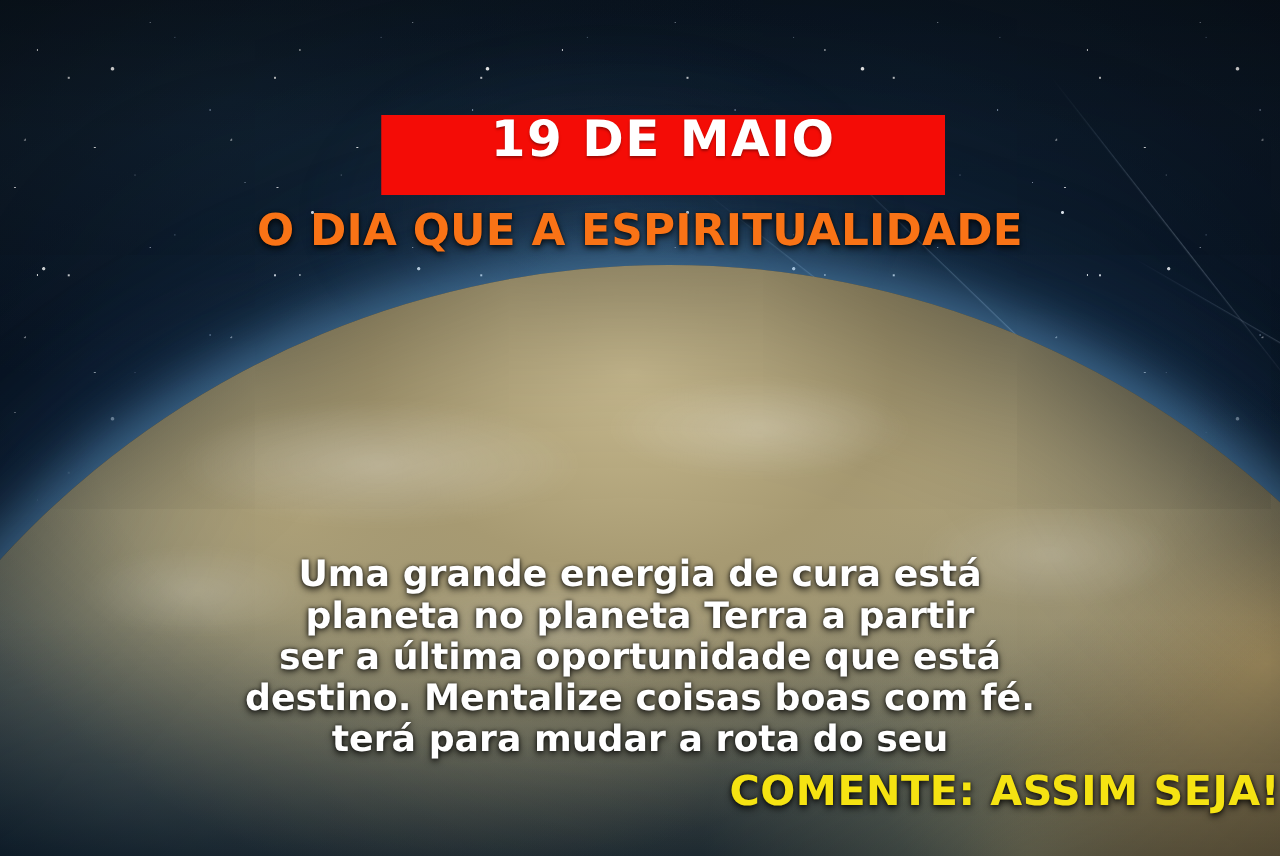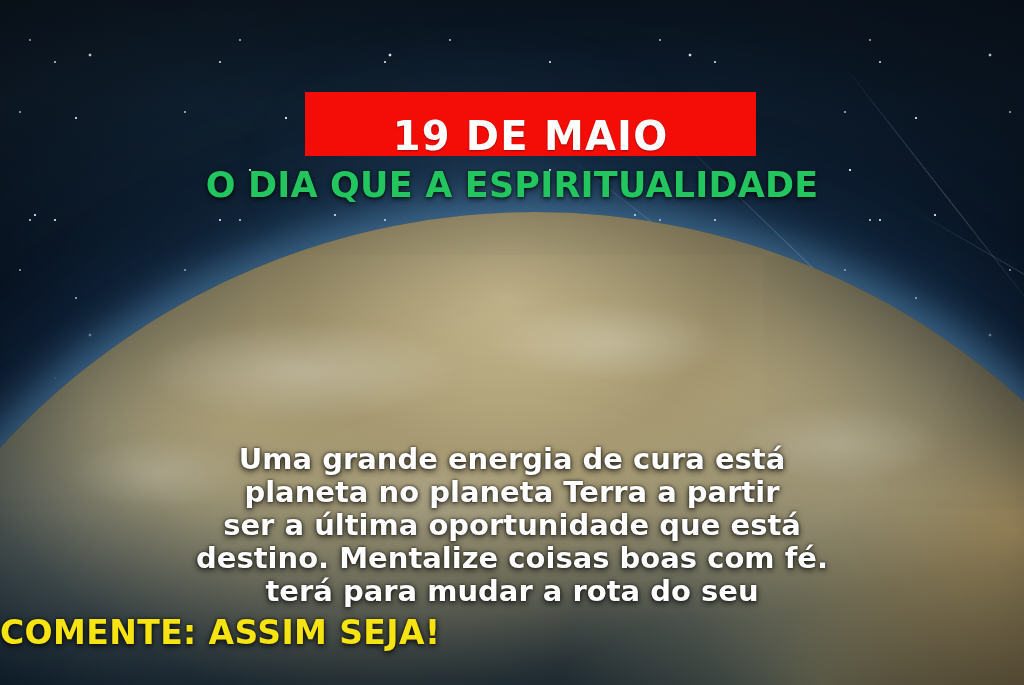--- a/index.html
+++ b/index.html
@@ -191,21 +191,21 @@
     z-index: 5;
   }
 
   .date-banner {
     position: absolute;
     left: 305px;
     top: 92px;
     width: 451px;
     height: 64px;
     display: flex;
-    align-items: flex-end;
+    align-items: flex-start;
     justify-content: center;
   }
   .date-banner-label {
     color: #ffffff;
     font-family: "DejaVu Sans", sans-serif;
     font-weight: bold;
     font-size: 40px;
     letter-spacing: 1.2px;
     line-height: 1;
     white-space: nowrap;
@@ -216,21 +216,21 @@
     position: absolute;
     left: 0;
     right: 0;
     top: 164px;
     text-align: center;
     font-family: "DejaVu Sans", sans-serif;
     font-weight: bold;
     font-size: 35px;
     line-height: 1.25;
     letter-spacing: .2px;
-    color: #22c55e;
+    color: #f97316;
     text-shadow: 0 2px 5px rgba(0,0,0,.70), 0 0 2px rgba(0,0,0,.55);
   }
   .headline-line { display: block; white-space: nowrap; }
 
   .body-copy {
     position: absolute;
     left: 50%;
     transform: translateX(-50%);
     top: 443px;
     width: 930px;
@@ -242,21 +242,21 @@
     color: #ffffff;
     text-shadow: 0 2px 6px rgba(0,0,0,.78), 0 0 3px rgba(0,0,0,.65);
   }
   .body-line { display: block; white-space: nowrap; }
 
   .cta {
     position: absolute;
     left: 0;
     right: 0;
     top: 615px;
-    text-align: left;
+    text-align: right;
     font-family: "DejaVu Sans", sans-serif;
     font-weight: bold;
     font-size: 33px;
     letter-spacing: .4px;
     line-height: 1.1;
     color: #f5e312;
     text-shadow: 0 2px 6px rgba(0,0,0,.80), 0 0 3px rgba(0,0,0,.6);
     white-space: nowrap;
   }
 </style>

